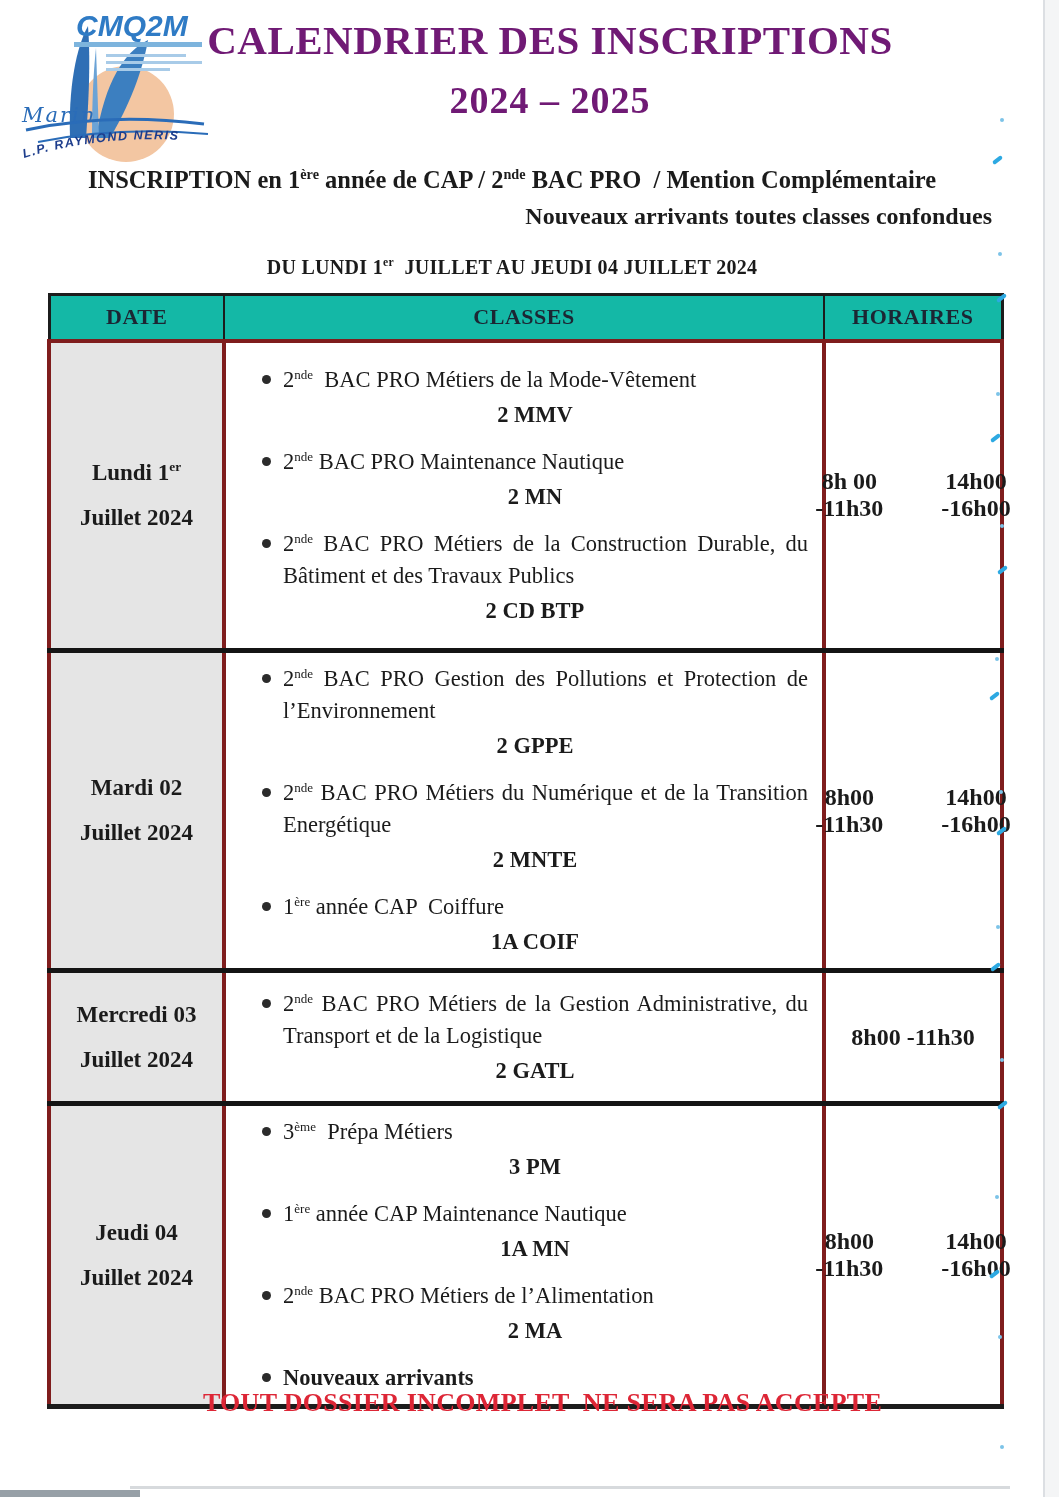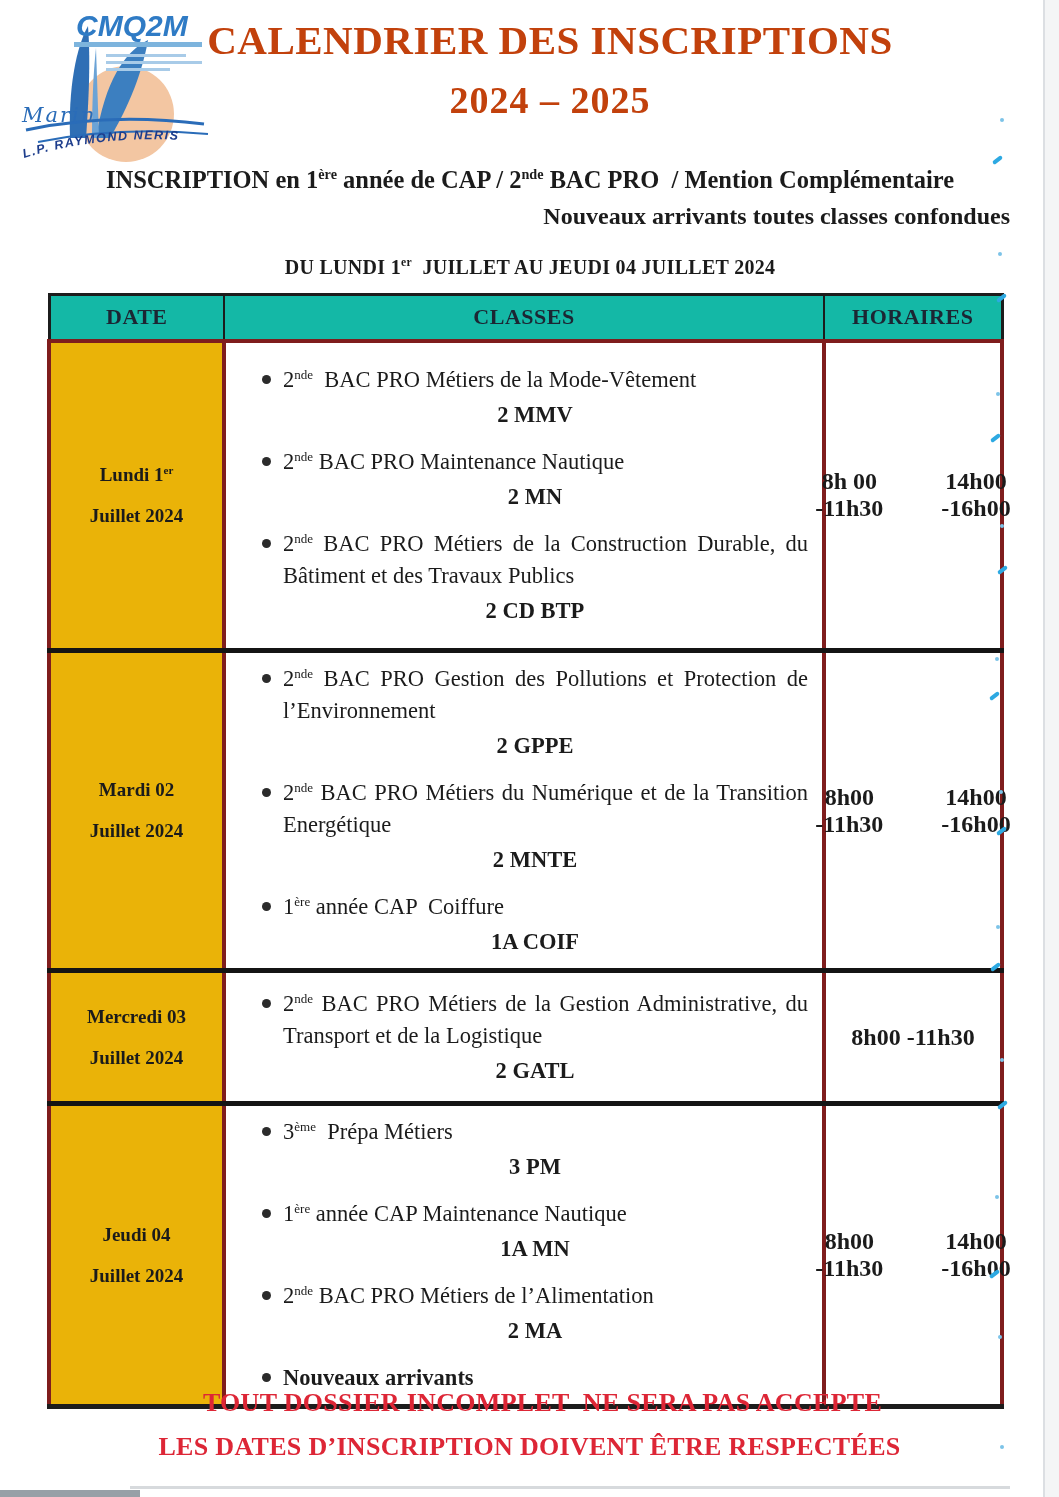--- a/index.html
+++ b/index.html
@@ -10,26 +10,26 @@
     background:#ffffff;
     overflow:hidden;
     font-family:"Liberation Serif", serif;
     color:#1b1b1b;
   }
 
   
   .logo { position:absolute; left:8px; top:6px; width:210px; height:158px; }
 
   
-  .title { position:absolute; left:185px; top:16px; width:730px; text-align:center; color:#c2410c; }
+  .title { position:absolute; left:185px; top:16px; width:730px; text-align:center; color:#701a75; }
   .title-l1 { font-size:41px; font-weight:bold; letter-spacing:0.5px; }
   .title-l2 { font-size:38px; font-weight:bold; margin-top:14px; letter-spacing:1px; }
 
   
-  .intro { position:absolute; left:50px; top:166px; width:960px; text-align:center; }
+  .intro { position:absolute; left:32px; top:166px; width:960px; text-align:center; }
   .intro-l1 { font-size:24.5px; font-weight:bold; white-space:pre-wrap; }
   .intro-l2 { font-size:24px; font-weight:bold; margin-top:9px;text-align:right; }
   .intro-l3 { font-size:20px; font-weight:bold; margin-top:26px; white-space:pre-wrap; letter-spacing:0.3px; }
   sup.s { font-size:0.58em; vertical-align:super; line-height:0; }
 
   
   table.cal {
     position:absolute; left:47px; top:293px;
     width:953px; border-collapse:collapse; table-layout:fixed;
     border:3px solid #1c1c1c; border-bottom-width:5px;
@@ -40,21 +40,21 @@
   th {
     background:#14b8a6; height:46px;
     border:2px solid #1c1c1c; border-top-width:3px; border-bottom-width:3px;
     font-size:22px; font-weight:bold; color:#1c2633; letter-spacing:0.5px;
     text-align:center; vertical-align:middle;
   }
   td { border:4px solid #7f1d1d; vertical-align:middle;margin-left:48px; }
   tr.thick > td { border-bottom:5px solid #141414; }
   tr.r1 { height:310px; } tr.r2 { height:304px; } tr.r3 { height:133px; } tr.r4 { height:272px; }
 
-  td.date-cell { background:#eab308; text-align:center; font-weight:bold; font-size:19px; }
+  td.date-cell { background:#e5e5e5; text-align:center; font-weight:bold; font-size:23px; }
   .date-l2 { margin-top:19px; }
 
   td.classes-cell { background:#ffffff; padding:10px 14px 10px 36px; }
   .course + .course { margin-top:15px; }
   .course-line { display:flex; }
   .bullet {
     flex:none; width:9px; height:9px; border-radius:50%;
     background:#2b2b2b; margin:11px 12px 0 0;
   }
   .course-text {
@@ -273,21 +273,20 @@
             <div class="time">14h00 -16h00</div>
           </div>
         </td>
       </tr>
 
     </tbody>
   </table>
 
   <div class="footer">
     <div class="footer-l1">TOUT DOSSIER INCOMPLET  NE SERA PAS ACCEPTE</div>
-    <div class="footer-l2">LES DATES D’INSCRIPTION DOIVENT ÊTRE RESPECTÉES</div>
   </div>
 
   <div class="edge-band"></div>
   <div class="mark-dot" style="left:1000px; top:118px;"></div>
   <div class="mark-dash" style="left:992px; top:158px;"></div>
   <div class="mark-dot" style="left:998px; top:252px;"></div>
   <div class="mark-dash" style="left:996px; top:296px;"></div>
   <div class="mark-dot" style="left:996px; top:392px;"></div>
   <div class="mark-dash" style="left:990px; top:436px;"></div>
   <div class="mark-dot" style="left:1000px; top:524px;"></div>

